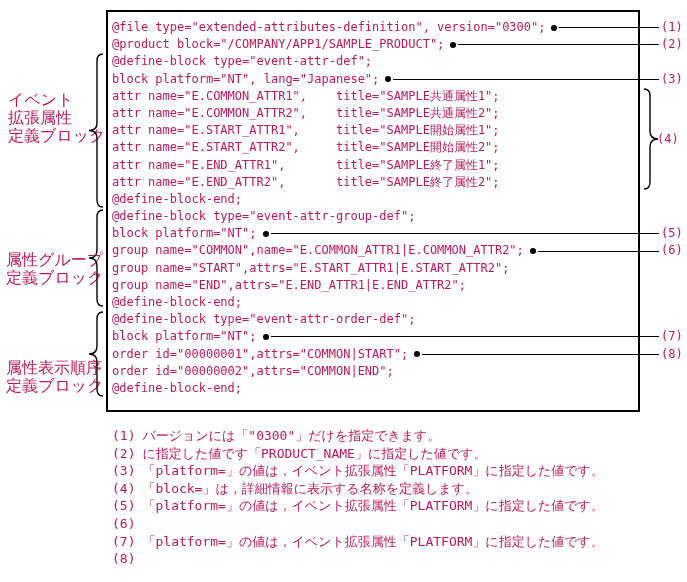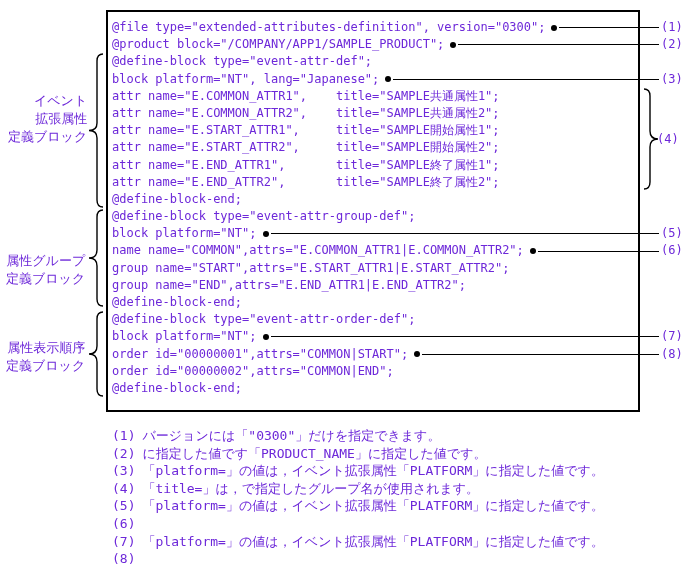--- a/index.html
+++ b/index.html
@@ -1,18 +1,18 @@
 <!DOCTYPE html>
 <html><head>
 <meta charset="utf-8">
 <style>
   html,body{margin:0;padding:0;background:#fff;}
   .screen{
     position:relative;width:687px;height:582px;background:#fff;overflow:hidden;
-    font-family:"DejaVu Sans Mono","Liberation Mono",monospace;color:#6d28d9;
+    font-family:"DejaVu Sans Mono","Liberation Mono",monospace;color:#be185d;
   }
   .code-box{
     position:absolute;left:106px;top:10px;width:534px;height:402px;
     border:2px solid #000;box-sizing:border-box;z-index:1;background:transparent;
   }
   .code-lines{
     position:absolute;left:112px;top:19px;width:575px;z-index:2;
   }
   .code-row{
     display:flex;align-items:center;height:17.2px;white-space:pre;
@@ -23,26 +23,26 @@
   .dot{
     flex:0 0 auto;width:6px;height:6px;border-radius:50%;background:#000;margin-left:6px;
   }
   .lead{
     flex:1 1 auto;height:0;border-top:1.5px solid #000;margin:0 2px;min-width:8px;
   }
   .num{
     flex:0 0 26px;font-size:12px;line-height:17.2px;text-align:left;
   }
   .left-label{
-    position:absolute;z-index:2;font-family:Liberation Serif, serif;
-    font-size:13px;line-height:18px;white-space:nowrap;text-align:right;
+    position:absolute;z-index:2;font-family:Liberation Mono, monospace;
+    font-size:16px;line-height:18px;white-space:nowrap;
   }
   #left-label-0{left:8px;top:92px;}
   #left-label-1{left:6px;top:246px;margin-top:6px;}
-  #left-label-2{left:6px;top:339px;}
+  #left-label-2{left:6px;top:360px;}
   .brace{position:absolute;z-index:2;}
   .brace path{stroke:#000;stroke-width:1.4;fill:none;}
   #brace-1{left:88px;top:53px;}
   #brace-2{left:88px;top:209px;}
   #brace-3{left:88px;top:311px;}
   #brace-4{left:643px;top:88px;}
   .ann4{
     position:absolute;left:657px;top:132px;font-size:12px;z-index:2;
   }
   .notes{
@@ -69,21 +69,21 @@
       <div class="code-row"><span class="ct">block platform="NT", lang="Japanese";</span><span class="dot"></span><span class="lead"></span><span class="num">(3)</span></div>
       <div class="code-row"><span class="ct">attr name="E.COMMON_ATTR1",    title="SAMPLE共通属性1";</span></div>
       <div class="code-row"><span class="ct">attr name="E.COMMON_ATTR2",    title="SAMPLE共通属性2";</span></div>
       <div class="code-row"><span class="ct">attr name="E.START_ATTR1",     title="SAMPLE開始属性1";</span></div>
       <div class="code-row"><span class="ct">attr name="E.START_ATTR2",     title="SAMPLE開始属性2";</span></div>
       <div class="code-row"><span class="ct">attr name="E.END_ATTR1",       title="SAMPLE終了属性1";</span></div>
       <div class="code-row"><span class="ct">attr name="E.END_ATTR2",       title="SAMPLE終了属性2";</span></div>
       <div class="code-row"><span class="ct">@define-block-end;</span></div>
       <div class="code-row"><span class="ct">@define-block type="event-attr-group-def";</span></div>
       <div class="code-row"><span class="ct">block platform="NT";</span><span class="dot"></span><span class="lead"></span><span class="num">(5)</span></div>
-      <div class="code-row"><span class="ct">name name="COMMON",attrs="E.COMMON_ATTR1|E.COMMON_ATTR2";</span><span class="dot"></span><span class="lead"></span><span class="num">(6)</span></div>
+      <div class="code-row"><span class="ct">group name="COMMON",name="E.COMMON_ATTR1|E.COMMON_ATTR2";</span><span class="dot"></span><span class="lead"></span><span class="num">(6)</span></div>
       <div class="code-row"><span class="ct">group name="START",attrs="E.START_ATTR1|E.START_ATTR2";</span></div>
       <div class="code-row"><span class="ct">group name="END",attrs="E.END_ATTR1|E.END_ATTR2";</span></div>
       <div class="code-row"><span class="ct">@define-block-end;</span></div>
       <div class="code-row"><span class="ct">@define-block type="event-attr-order-def";</span></div>
       <div class="code-row"><span class="ct">block platform="NT";</span><span class="dot"></span><span class="lead"></span><span class="num">(7)</span></div>
       <div class="code-row"><span class="ct">order id="00000001",attrs="COMMON|START";</span><span class="dot"></span><span class="lead"></span><span class="num">(8)</span></div>
       <div class="code-row"><span class="ct">order id="00000002",attrs="COMMON|END";</span></div>
       <div class="code-row"><span class="ct">@define-block-end;</span></div>
     </div>
 
@@ -113,20 +113,20 @@
   <svg class="brace" id="brace-4" width="16" height="102" viewBox="0 0 16 102">
     <path d="M 1,1 Q 7,1 7,8 L 7,43 Q 7,51 15,51 Q 7,51 7,59 L 7,94 Q 7,101 1,101"></path>
   </svg>
 
   <div class="ann4">(4)</div>
 
   <div class="notes" id="notes">
       <div class="note-row"><span class="note-num">(1)</span><span class="note-text">バージョンには「"0300"」だけを指定できます。</span></div>
       <div class="note-row"><span class="note-num">(2)</span><span class="note-text">に指定した値です「PRODUCT_NAME」に指定した値です。</span></div>
       <div class="note-row"><span class="note-num">(3)</span><span class="note-text">「platform=」の値は，イベント拡張属性「PLATFORM」に指定した値です。</span></div>
-      <div class="note-row"><span class="note-num">(4)</span><span class="note-text">「title=」は，で指定したグループ名が使用されます。</span></div>
+      <div class="note-row"><span class="note-num">(4)</span><span class="note-text">「block=」は，詳細情報に表示する名称を定義します。</span></div>
       <div class="note-row"><span class="note-num">(5)</span><span class="note-text">「platform=」の値は，イベント拡張属性「PLATFORM」に指定した値です。</span></div>
       <div class="note-row"><span class="note-num">(6)</span></div>
       <div class="note-row"><span class="note-num">(7)</span><span class="note-text">「platform=」の値は，イベント拡張属性「PLATFORM」に指定した値です。</span></div>
       <div class="note-row"><span class="note-num">(8)</span></div>
     </div>
 
 </div>
 
 </body></html>

